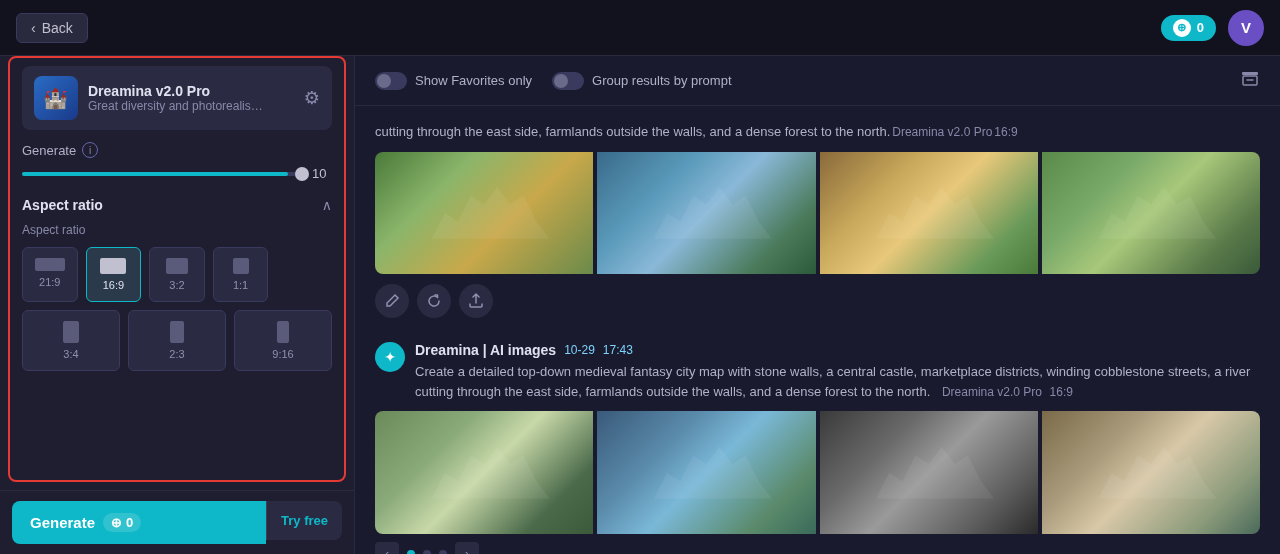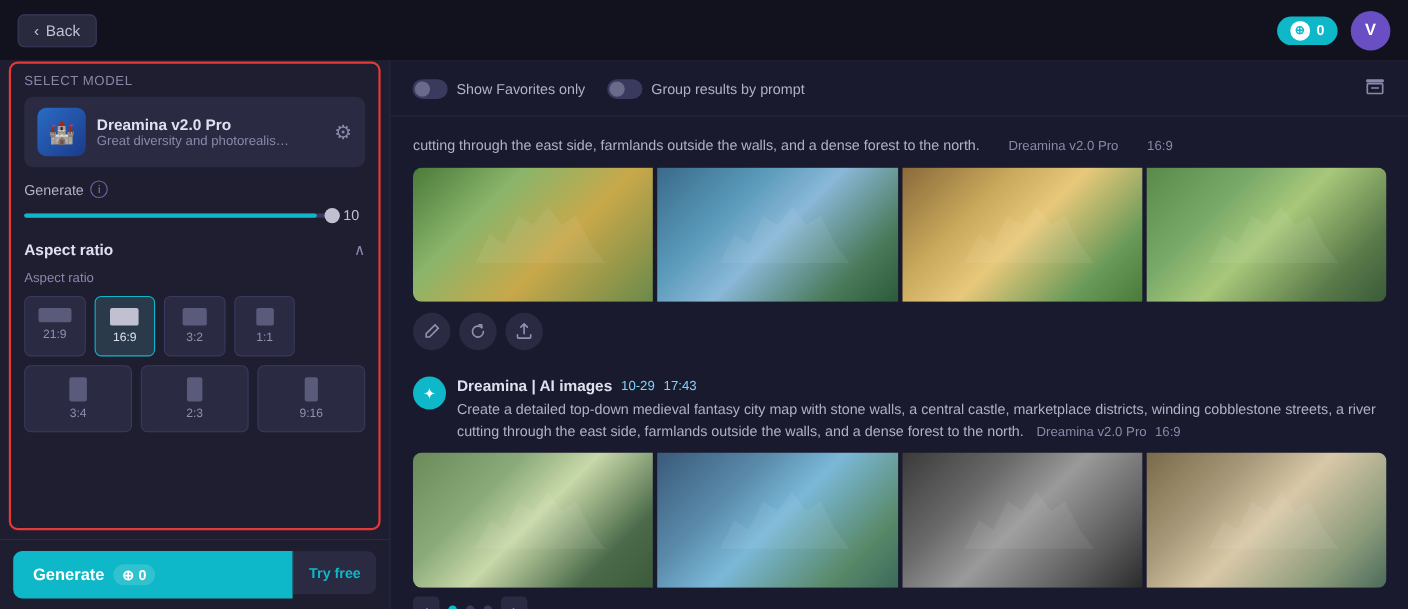--- a/index.html
+++ b/index.html
@@ -386,21 +386,21 @@
     .result-section {
       margin-bottom: 24px;
     }
     .result-prompt {
       font-size: 13px;
       color: #b0b0c8;
       margin-bottom: 10px;
       line-height: 1.5;
       display: flex;
       align-items: center;
-      gap: 26px;
+      gap: 2px;
     }
     .model-tag {
       font-size: 12px;
       color: #8888aa;
     }
     .ratio-tag {
       font-size: 12px;
       color: #8888aa;
     }
     .image-grid {
@@ -550,21 +550,20 @@
       <span>V</span>
     </div>
   </div>
 </div>
 
 <div class="main">
 
   <div class="sidebar">
     <div class="sidebar-inner">
 
-      <div class="select-model-label">Select Model</div>
 
       <div class="model-card">
         <div class="model-thumb">🏰</div>
         <div class="model-info">
           <div class="model-name">Dreamina v2.0 Pro</div>
           <div class="model-desc">Great diversity and photorealism. Of...</div>
         </div>
         <div class="model-settings-icon">⚙</div>
       </div>
 

